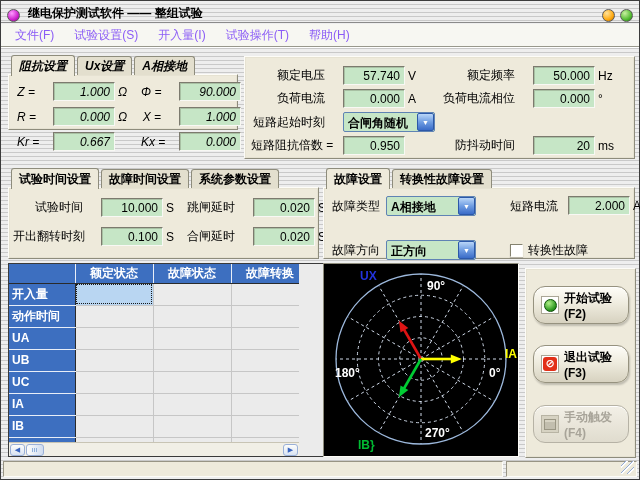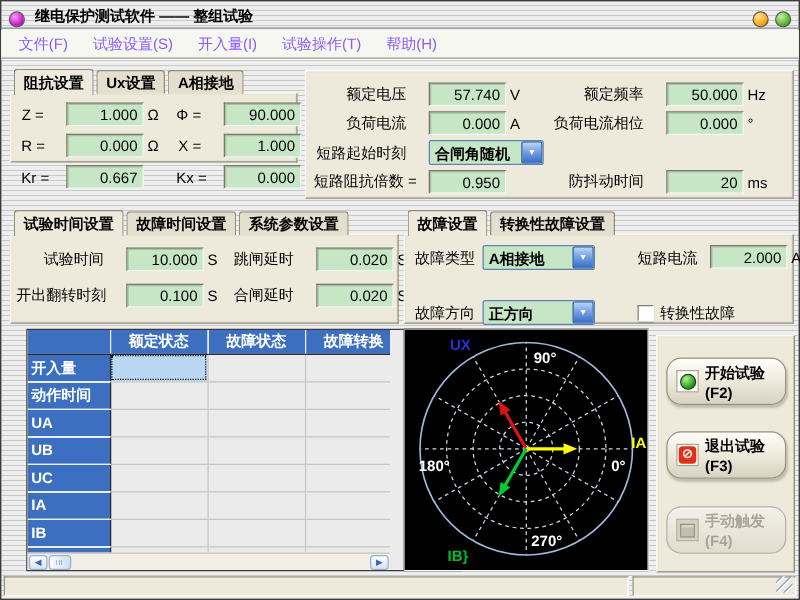--- a/index.html
+++ b/index.html
@@ -51,21 +51,21 @@
   #source-panel .grid { display:grid; grid-template-columns:92px 62px 30px 98px 62px 26px; row-gap:4px; padding:9px 0 0 6px; }
   #time-content .grid { display:grid; grid-template-columns:88px 62px 18px 72px 62px 18px; row-gap:10px; padding:10px 0 0 4px; }
   #fault-content .grid { display:grid; grid-template-columns:54px 90px 34px 58px 62px 16px; row-gap:24px; padding:8px 0 0 8px; }
 
   .chk { width:13px; height:13px; background:#fff; border:1px solid; border-color:#84826f #fdfdf8 #fdfdf8 #84826f;
          box-shadow:0 1px 1px rgba(0,0,0,.2); margin-right:5px; flex:0 0 auto; }
   .chkwrap { display:flex; align-items:center; grid-column:4 / 7; }
   .chkwrap .lbl { text-align:left; padding:0; }
 
   
-  #results-table { position:absolute; left:20px; top:215px; width:349px; height:194px; background:#ebebeb; border:1px solid #3a3a3a; }
+  #results-table { position:absolute; left:7px; top:215px; width:349px; height:194px; background:#ebebeb; border:1px solid #3a3a3a; }
   .tbl-clip { position:absolute; left:0; top:0; width:290px; height:179px; overflow:hidden; }
   table { border-collapse:collapse; table-layout:fixed; width:300px; }
   th,td { height:22px; font-size:12px; padding:0 3px; overflow:hidden; white-space:nowrap; }
   thead th { height:19px; background:#3d6fc0; color:#fff; font-weight:bold; border-right:1px solid #e8eef8; border-bottom:1px solid #2a2a2a; }
   td.rowlbl { background:#3d6fc0; color:#fff; font-weight:bold; text-align:left; border-bottom:1px solid #e8eef8; border-right:1px solid #2a2a2a; }
   td.cell { background:#ebebeb; border:1px solid #c6c6c6; }
   td.cell.sel { background:#b9d6f2; outline:1px dotted #1a1a1a; outline-offset:-2px; }
 
   .vscroll { position:absolute; right:0; top:0; width:16px; height:179px; background:#f1efe6; border-left:1px solid #c8c4b4; }
   .hscroll { position:absolute; left:0; bottom:0; width:290px; height:14px; background:#f1efe6; border-top:1px solid #c8c4b4; }
@@ -121,21 +121,21 @@
   <div class="menubar">
     <span class="menu-item">文件(F)</span>
     <span class="menu-item">试验设置(S)</span>
     <span class="menu-item">开入量(I)</span>
     <span class="menu-item">试验操作(T)</span>
     <span class="menu-item">帮助(H)</span>
   </div>
 
   <div class="client">
 
-    <div class="tabpanel" id="impedance-panel" style="left:7px; top:6px; width:230px; height:76px;">
+    <div class="tabpanel" id="impedance-panel" style="left:7px; top:6px; width:230px; height:76px;font-style:italic;">
       <div class="tabs">
         <div class="tab active">阻抗设置</div>
         <div class="tab">Ux设置</div>
         <div class="tab">A相接地</div>
       </div>
       <div class="tabcontent raised" id="impedance-content">
         <div class="grid">
           <div class="lbl">Z =</div>
           <div class="fieldbox">1.000</div>
           <div class="unit">Ω</div>

